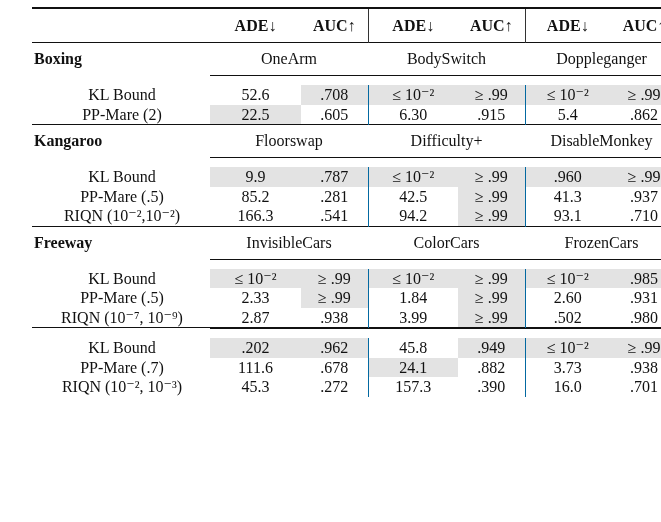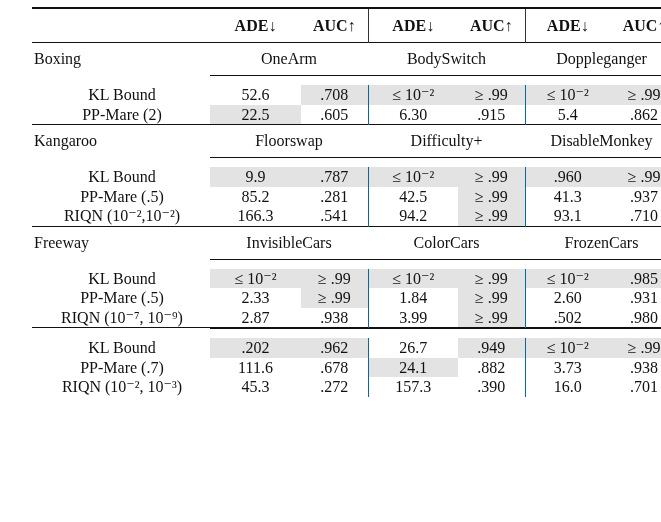--- a/index.html
+++ b/index.html
@@ -10,21 +10,21 @@
   col.c-ade1 { width: 91px; } col.c-auc1 { width: 67px; }
   col.c-ade2 { width: 90px; } col.c-auc2 { width: 67px; }
   col.c-ade3 { width: 85px; } col.c-auc3 { width: 68px; }
   td, th { padding: 0; height: 19.5px; line-height: 19px; text-align: center; white-space: nowrap; font-weight: normal; }
   td.label { text-align: center; padding-left: 2px; }
   tr.toprule td { border-top: 2px solid #111; height: 0; line-height: 0; }
   tr.hdr td { height: 33px; line-height: 33px; font-weight: bold; }
   tr.hdr td.sepR { border-right: 1px solid #333; }
   tr.midrule td { border-top: 1.2px solid #111; height: 0; line-height: 0; }
   tr.grp td { height: 32px; line-height: 32px; }
-  tr.grp td.game { font-weight: normal; text-align: left; padding-left: 2px; }
+  tr.grp td.game { font-weight: bold; text-align: left; padding-left: 2px; }
   tr.cmid td.u { border-top: 1.2px solid #111; }
   tr.cmid td { height: 9px; line-height: 0; }
   tr.data td.sepR { border-right: 1px solid #0369a1; }
   td.hl { background: #e3e3e3; }
   tr.thick td { border-top: 1.6px solid #111; height: 0; line-height: 0; }
 </style>
 </head>
 <body>
 
 <div id="tbl">
@@ -186,21 +186,21 @@
           <td class="u"></td>
           <td class="u"></td>
           <td class="u"></td>
           <td class="u"></td>
           <td class="u"></td>
         </tr>
         <tr class="data">
           <td class="label">KL Bound</td>
           <td class="hl">.202</td>
           <td class="hl sepR">.962</td>
-          <td class="">26.7</td>
+          <td class="">45.8</td>
           <td class="hl sepR">.949</td>
           <td class="hl">≤ 10⁻²</td>
           <td class="hl">≥ .99</td>
         </tr>
         <tr class="data">
           <td class="label">PP-Mare (.7)</td>
           <td class="">111.6</td>
           <td class="sepR">.678</td>
           <td class="hl">24.1</td>
           <td class="sepR">.882</td>

